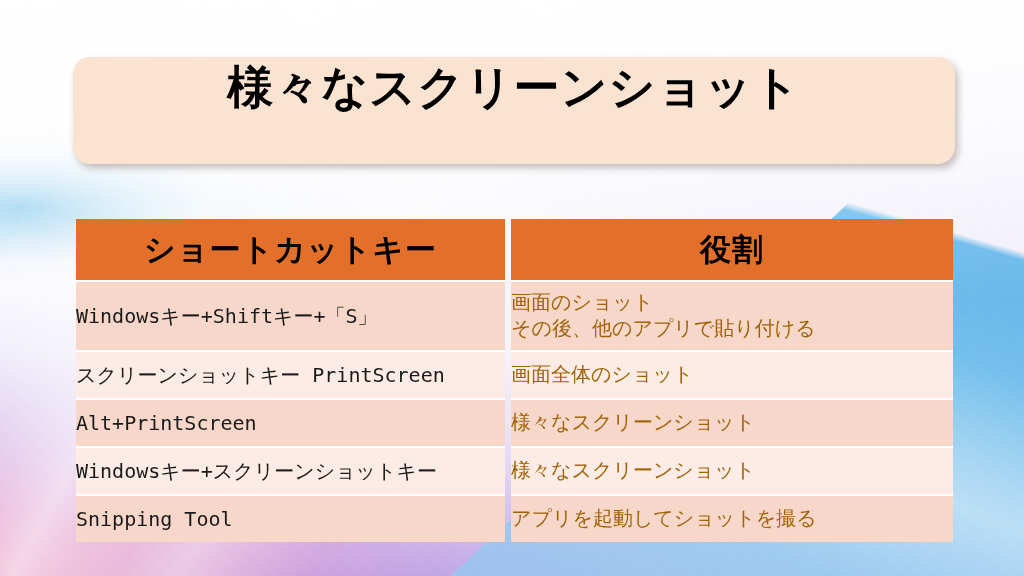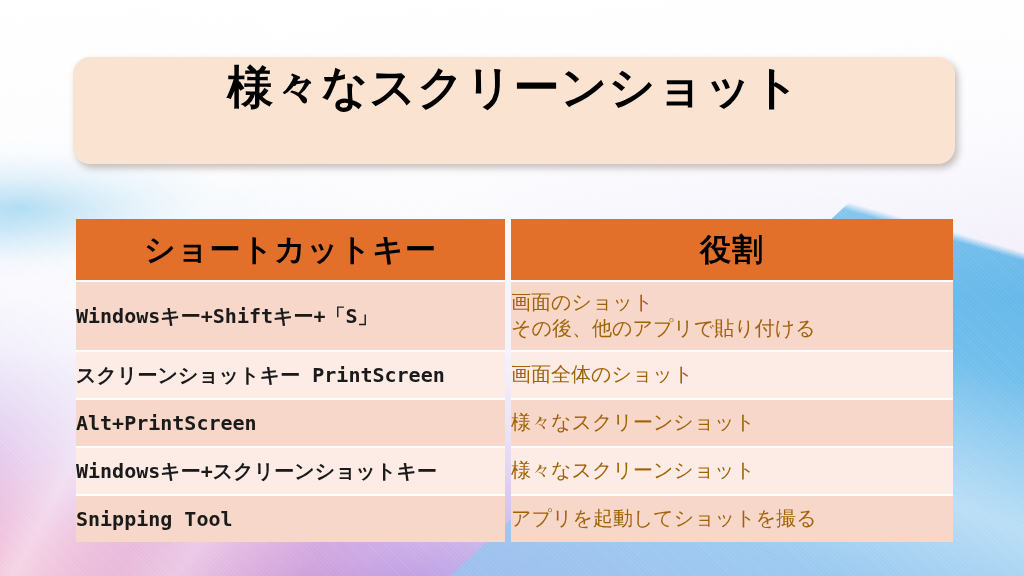--- a/index.html
+++ b/index.html
@@ -203,21 +203,20 @@
     background: transparent;
   }
 
   .key-cell {
     font-family: "DejaVu Sans Mono", "Liberation Mono", monospace;
     font-size: 20px;
     color: #1a1a1a;
     padding-left: 7px;
     letter-spacing: 0px;
     white-space: nowrap;
-    font-weight: bold;
   }
   .role-cell {
     font-family: "DejaVu Sans", "Liberation Sans", sans-serif;
     font-size: 20px;
     color: #a16207;
     padding-left: 9px;
     line-height: 1.28;
     white-space: pre-line;
   }
 

